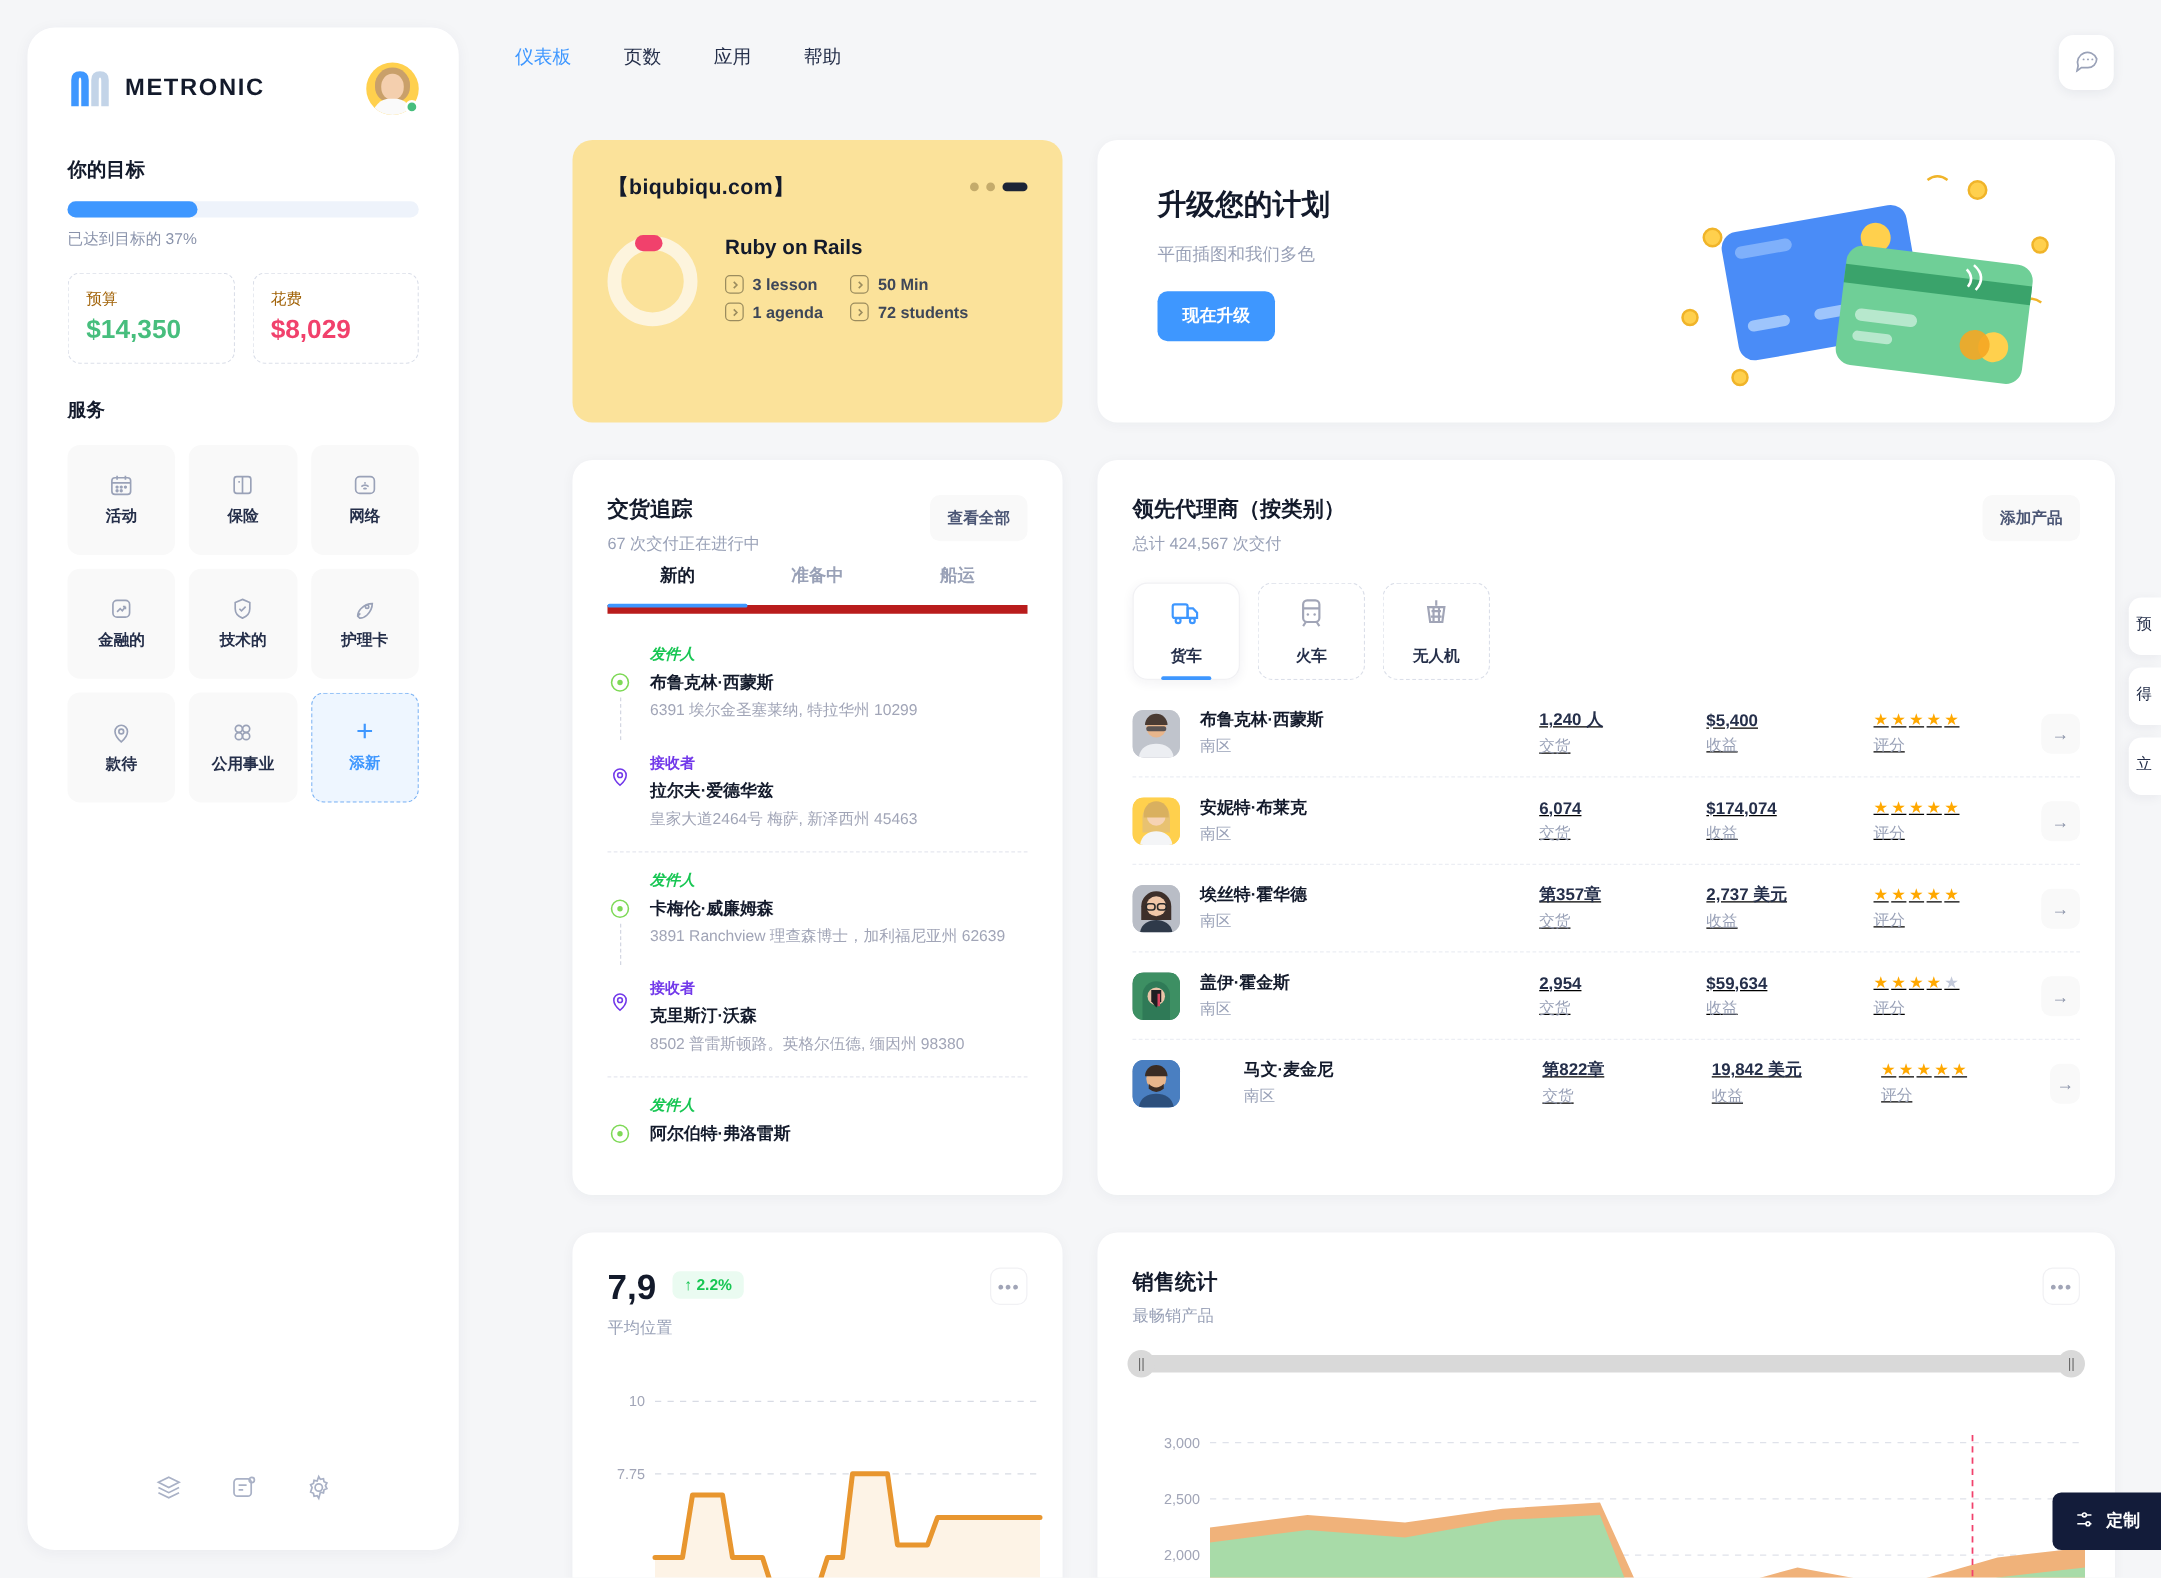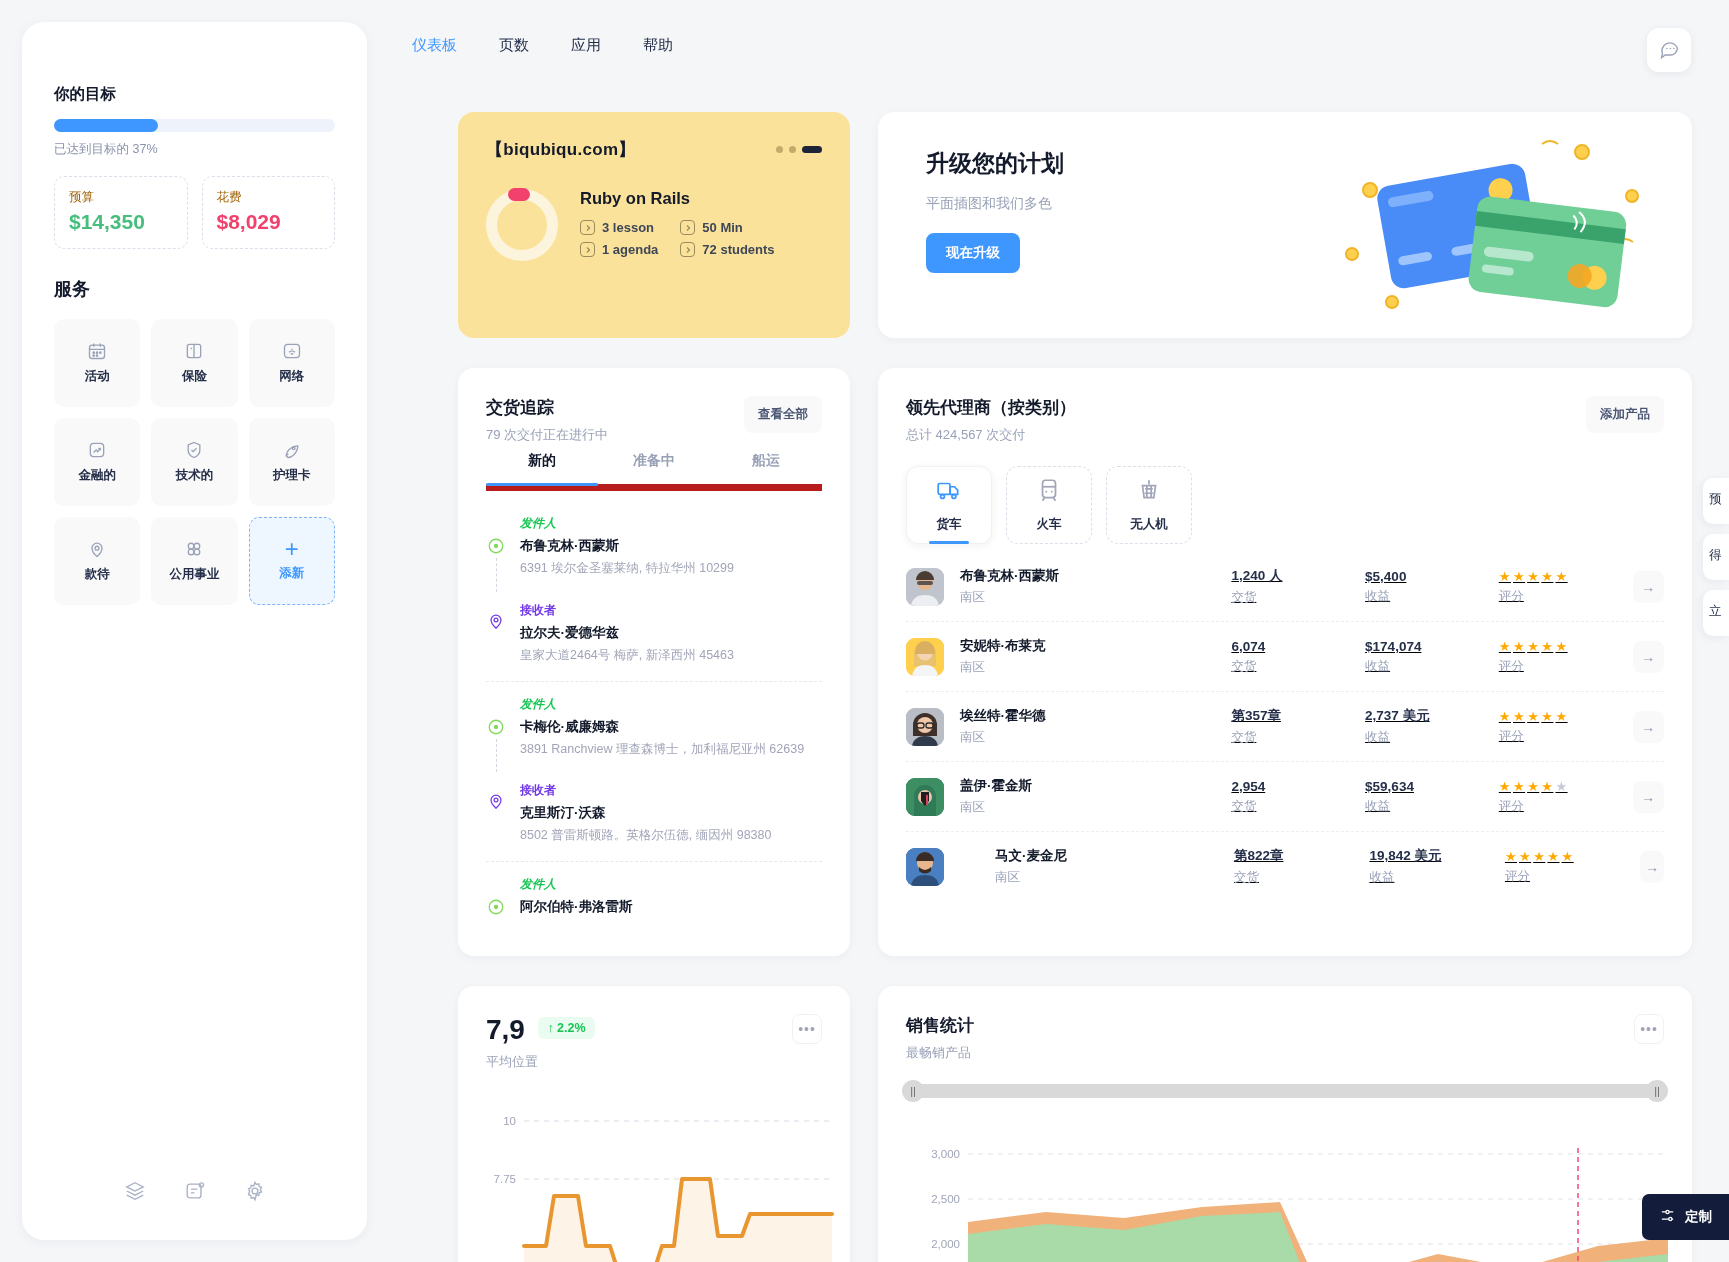--- a/index.html
+++ b/index.html
@@ -41,21 +41,21 @@
   .stat-row { display: flex; gap: 14px; margin-top: 18px; }
   .stat-box {
     flex: 1; border: 1px dashed #dbdfe9; border-radius: 10px;
     padding: 12px 14px 14px 14px;
   }
   .stat-label { font-size: 12.5px; color: #a16207; }
   .stat-value { margin-top: 4px; font-size: 21px; font-weight: 700; }
   .green { color: #47be7d; }
   .red { color: #f1416c; }
 
-  .sect-title { margin-top: 28px; font-size: 18px; font-weight: 700; color: #131a2b; }
+  .sect-title { margin-top: 28px; font-size: 15px; font-weight: 700; color: #131a2b; }
   .svc-grid { margin-top: 18px; display: grid; grid-template-columns: repeat(3, 1fr); gap: 11px; }
   .svc-cell {
     height: 88px; background: #f9f9f9; border-radius: 10px;
     display: flex; flex-direction: column; align-items: center; justify-content: center; gap: 7px;
   }
   .svc-cell.add { background: #eef6ff; border: 1px dashed #7eb4f5; }
   .svc-ico { color: #9aa2b8; display:flex; }
   .svc-lab { font-size: 12.5px; font-weight: 700; color: #252f4a; }
   .svc-cell.add .svc-lab { color: #3e97ff; }
   .plus-glyph { font-size: 24px; color: #3e97ff; line-height: 18px; }
@@ -190,20 +190,39 @@
     padding: 13px 17px; border-radius: 7px 0 0 7px; display: flex; align-items: center; gap: 9px; cursor: pointer;
   }
   .axis-lab { font-size: 11.5px; fill: #a1a5b7; font-family: "Liberation Sans", sans-serif; }
 </style>
 </head>
 <body>
 
 <div class="page">
 
   <aside class="sidebar">
+    <div class="brand-row">
+      <div class="brand">
+        <span class="logo-mark">
+          <svg width="34" height="30" viewBox="0 0 34 30">
+            <path d="M3 29 L3 8 Q3 1 10 1 Q17 1 17 8 L17 29 L11 29 L11 9 Q11 6 10 6 Q9 6 9 9 L9 29 Z" fill="#3e97ff"></path>
+            <path d="M19 29 L19 8 Q19 1 26 1 Q33 1 33 8 L33 29 L27 29 L27 9 Q27 6 26 6 Q25 6 25 9 L25 29 Z" fill="#c3d4e8"></path>
+          </svg>
+        </span>
+        <span class="logo-text">METRONIC</span>
+      </div>
+      <div class="avatar-wrap">
+        <div class="avatar-img">
+          <div class="av-hair"></div>
+            <div class="av-face"></div>
+            <div class="av-body"></div>
+        </div>
+        <span class="av-dot"></span>
+      </div>
+    </div>
 
     <div class="goal-title">你的目标</div>
     <div class="progress-track">
       <div class="progress-fill" style="width: 37%;"></div>
     </div>
     <div class="goal-caption">已达到目标的 37%</div>
 
     <div class="stat-row">
       <div class="stat-box">
         <div class="stat-label">预算</div>
@@ -431,21 +450,21 @@
             <path d="M249 99 q10 -10 0 -20"></path>
         </g>
       </svg>
     </div>
   </section>
 
   <section class="card card-delivery">
     <div class="card-head">
       <div>
         <div class="card-title">交货追踪</div>
-        <div class="card-sub">79 次交付正在进行中</div>
+        <div class="card-sub">67 次交付正在进行中</div>
       </div>
       <button class="ghost-btn">查看全部</button>
     </div>
     <div class="tabs">
       <div class="tab active">新的</div>
       <div class="tab">准备中</div>
       <div class="tab">船运</div>
     </div>
 
     <div class="track-list">

